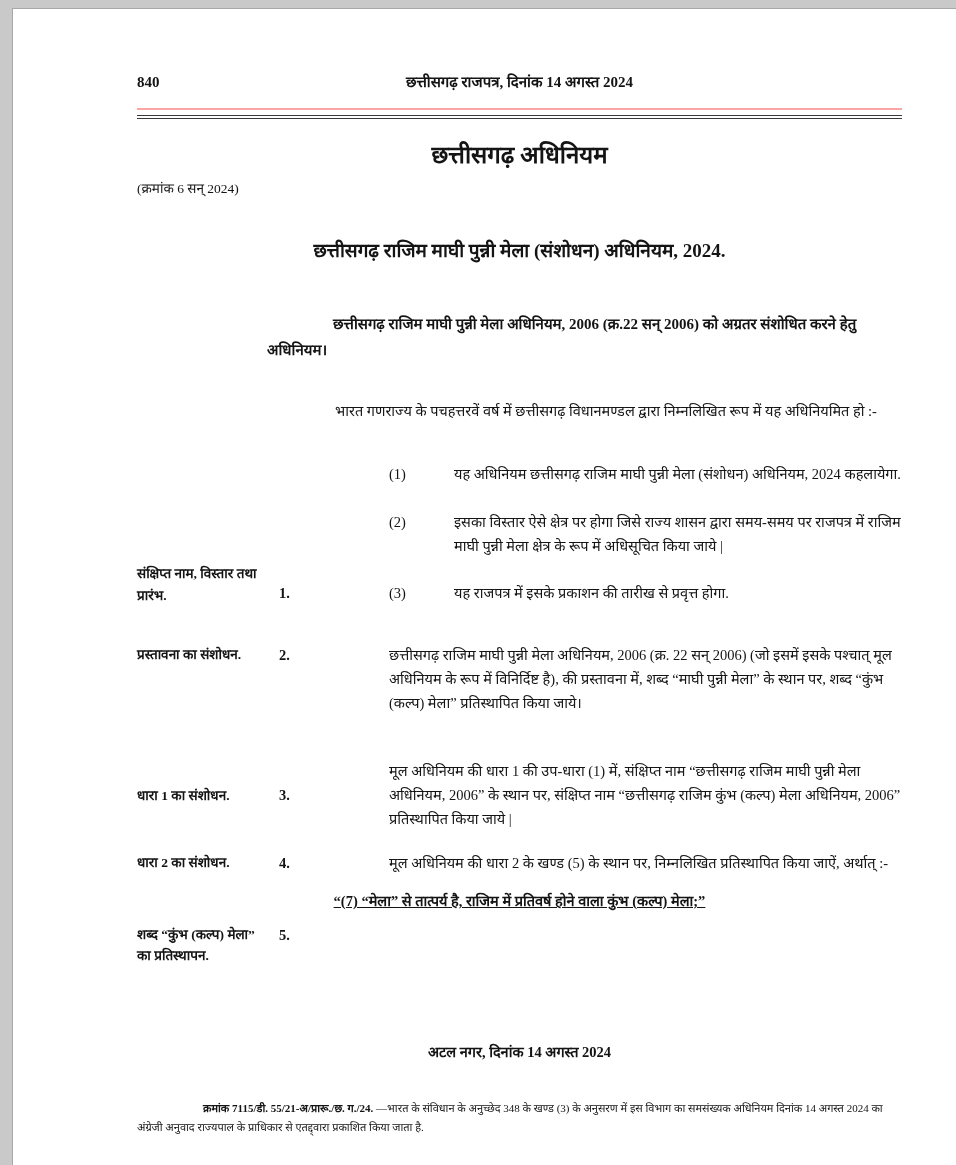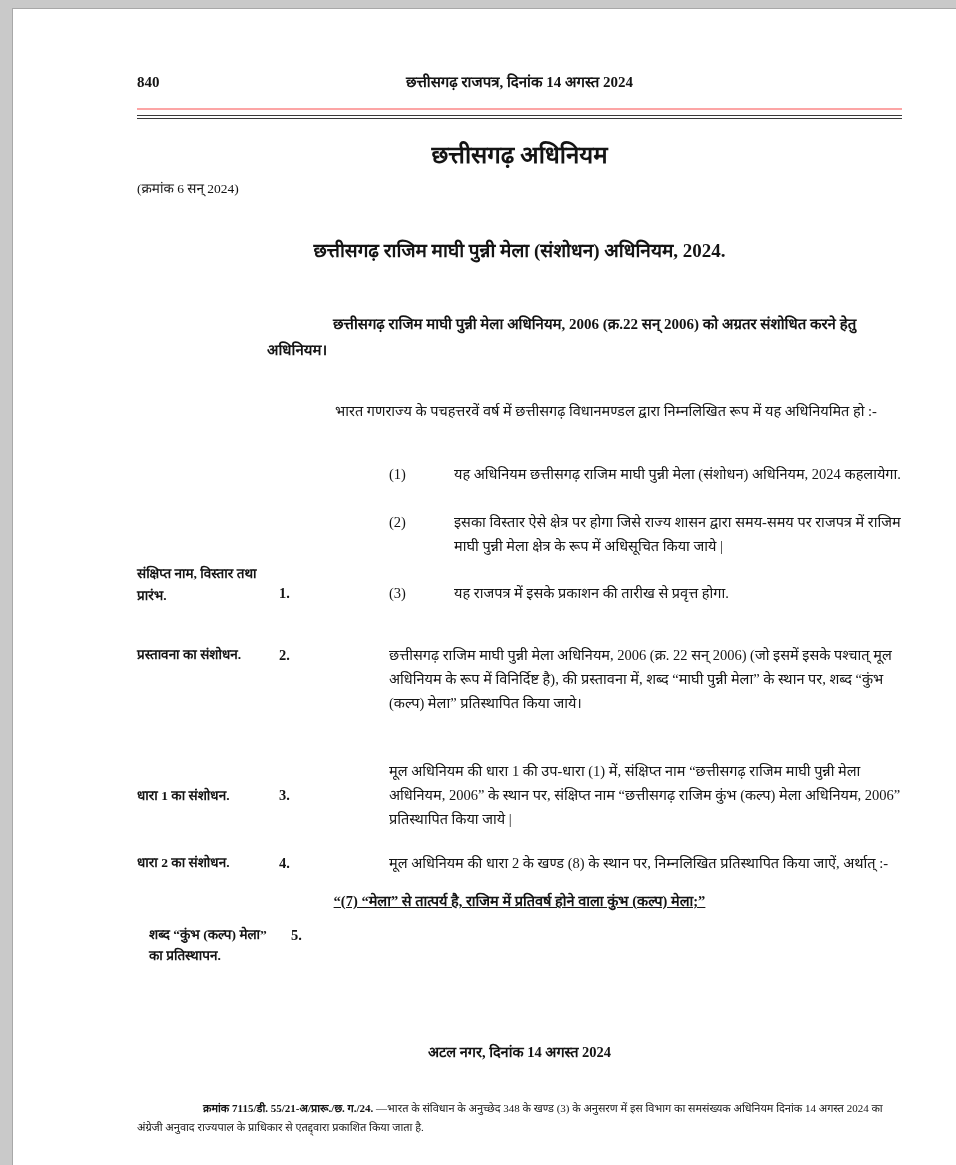--- a/index.html
+++ b/index.html
@@ -112,21 +112,21 @@
     display: flex;
     align-items: flex-start;
   }
   .clause + .clause { margin-top: 24px; }
   .clause-num { width: 65px; flex: 0 0 65px; }
   .clause-text { flex: 1; }
   .sec1 { margin-top: 40px; align-items: flex-end; }
   .sec2 { margin-top: 38px; }
   .sec3 { margin-top: 44px; align-items: center; }
   .sec4 { margin-top: 20px; }
-  .sec5 { margin-top: 10px; margin-left: 12px; }
+  .sec5 { margin-top: 10px; }
   .quoted-clause {
     text-align: center;
     font-size: 14.5px;
     margin-top: 14px;
     margin-bottom: 14px;
     font-weight: bold;
     text-decoration: underline;
   }
   
   .place-date {
@@ -198,21 +198,21 @@
 
     <div class="section-row sec3">
       <div class="margin-note">धारा 1 का संशोधन.</div>
       <div class="sec-num">3.</div>
       <div class="sec-body">मूल अधिनियम की धारा 1 की उप-धारा (1) में, संक्षिप्त नाम “छत्तीसगढ़ राजिम माघी पुन्नी मेला अधिनियम, 2006” के स्थान पर, संक्षिप्त नाम “छत्तीसगढ़ राजिम कुंभ (कल्प) मेला अधिनियम, 2006” प्रतिस्थापित किया जाये |</div>
     </div>
 
     <div class="section-row sec4">
       <div class="margin-note">धारा 2 का संशोधन.</div>
       <div class="sec-num">4.</div>
-      <div class="sec-body">मूल अधिनियम की धारा 2 के खण्ड (8) के स्थान पर, निम्नलिखित प्रतिस्थापित किया जाऐं, अर्थात् :-</div>
+      <div class="sec-body">मूल अधिनियम की धारा 2 के खण्ड (5) के स्थान पर, निम्नलिखित प्रतिस्थापित किया जाऐं, अर्थात् :-</div>
     </div>
     <div class="quoted-clause">“(7) “मेला” से तात्पर्य है, राजिम में प्रतिवर्ष होने वाला कुंभ (कल्प) मेला;”</div>
 
     <div class="section-row sec5">
       <div class="margin-note">शब्द “कुंभ (कल्प) मेला” का प्रतिस्थापन.</div>
       <div class="sec-num">5.</div>
     </div>
 
     <div class="place-date">अटल नगर, दिनांक 14 अगस्त 2024</div>
 

